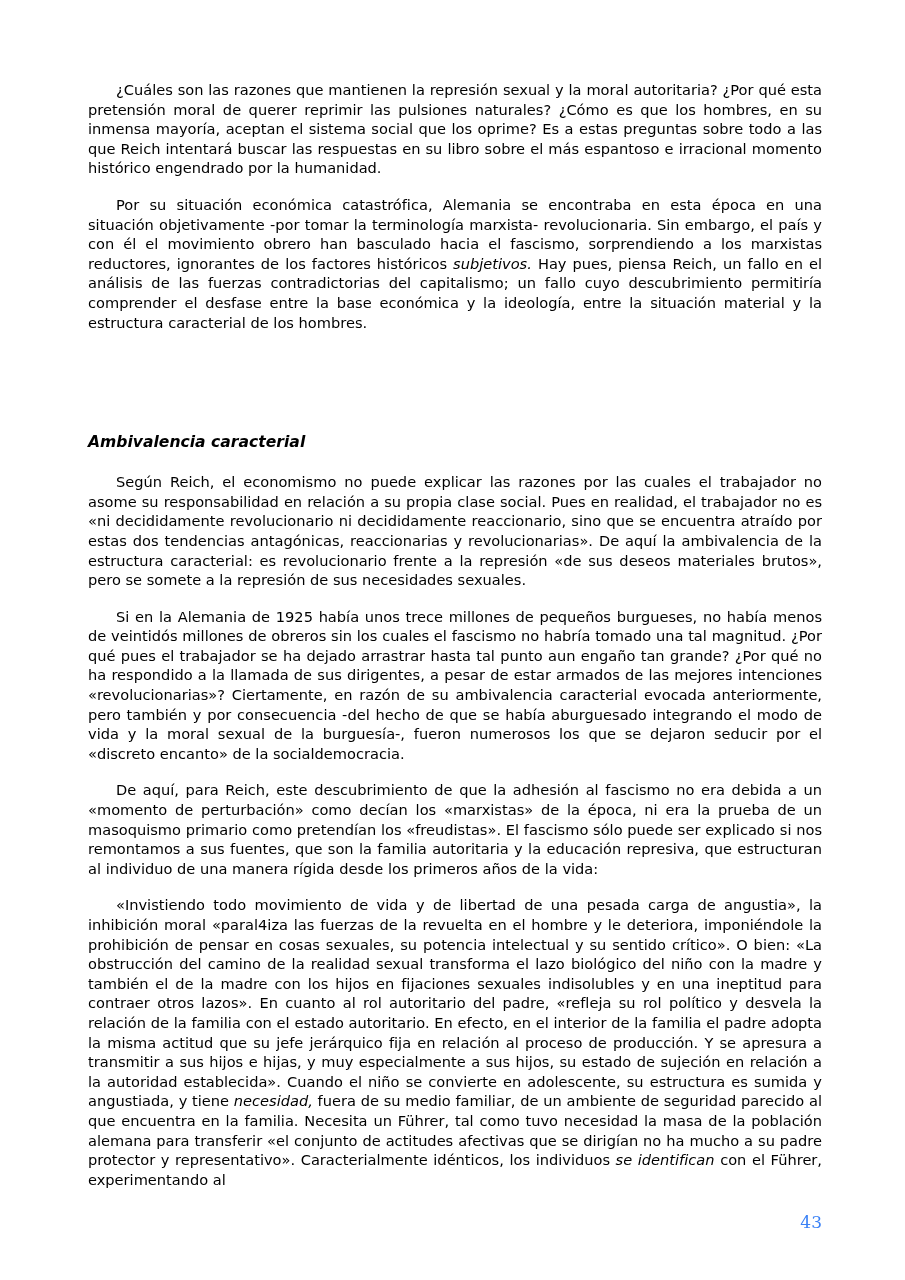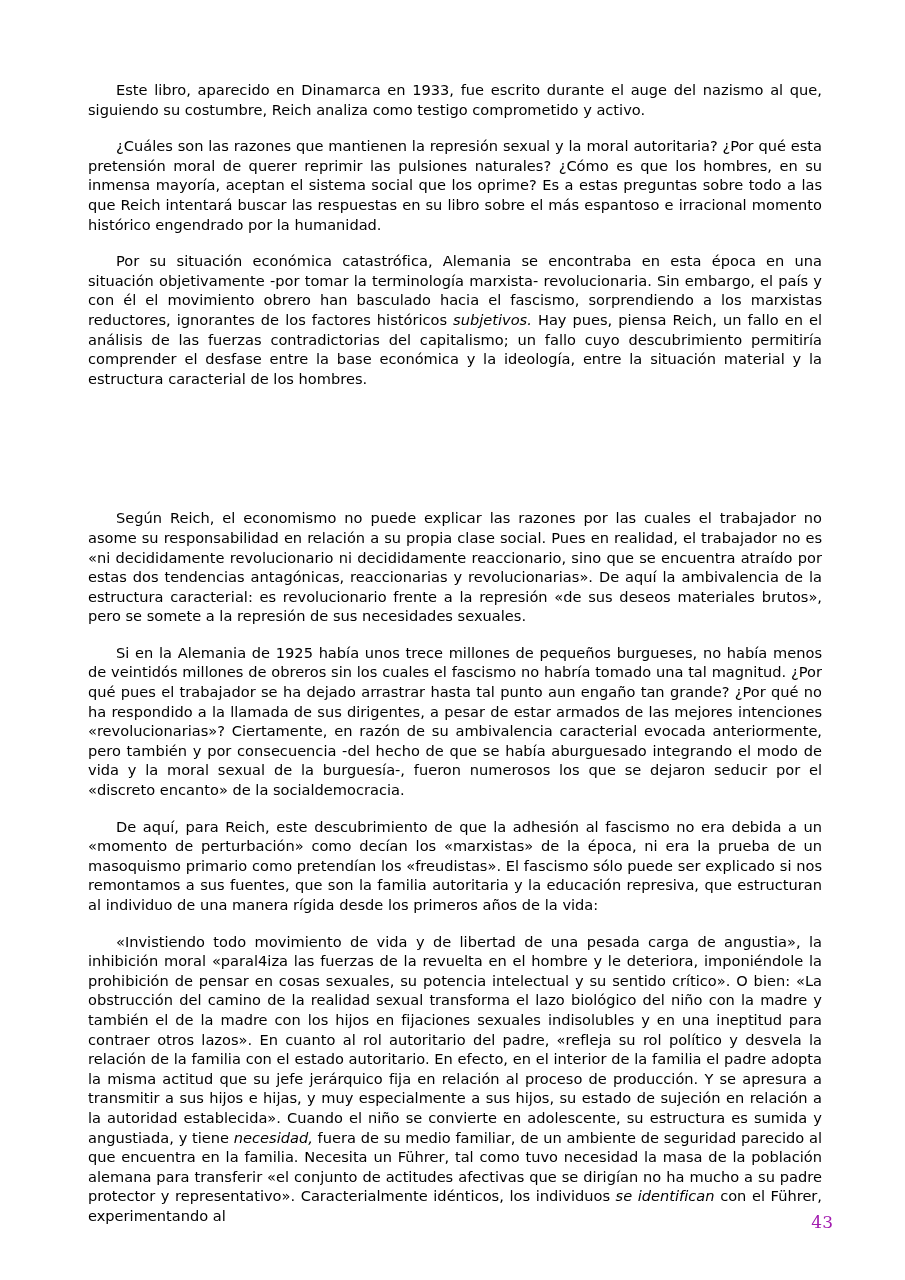--- a/index.html
+++ b/index.html
@@ -49,39 +49,39 @@
     height: 83px;
   }
   .gap-after-heading {
     height: 20px;
   }
   em.it {
     font-weight: normal;
   }
   .page-number {
     position: absolute;
-    right: 72px;
+    right: 83px;
     top: 1212px;
     font-family: "DejaVu Serif", "Liberation Serif", serif;
     font-size: 17px;
     line-height: 20px;
-    color: #a21caf;
+    color: #3b82f6;
     text-align: right;
   }
 </style>
 </head>
 <body>
 
 <div class="page">
 
   <div class="text-column" id="text-column">
-      <p class="para"><span>Este libro, aparecido en Dinamarca en 1933, fue escrito durante el auge del nazismo al que, siguiendo su costumbre, Reich analiza como testigo comprometido y activo.</span></p>
       <p class="para"><span>¿Cuáles son las razones que mantienen la represión sexual y la moral autoritaria? ¿Por qué esta pretensión moral de querer reprimir las pulsiones naturales? ¿Cómo es que los hombres, en su inmensa mayoría, aceptan el sistema social que los oprime? Es a estas preguntas sobre todo a las que Reich intentará buscar las respuestas en su libro sobre el más espantoso e irracional momento histórico engendrado por la humanidad.</span></p>
       <p class="para"><span>Por su situación económica catastrófica, Alemania se encontraba en esta época en una situación objetivamente -por tomar la terminología marxista- revolucionaria. Sin embargo, el país y con él el movimiento obrero han basculado hacia el fascismo, sorprendiendo a los marxistas reductores, ignorantes de los factores históricos </span><em class="it">subjetivos.</em><span> Hay pues, piensa Reich, un fallo en el análisis de las fuerzas contradictorias del capitalismo; un fallo cuyo descubrimiento permitiría comprender el desfase entre la base económica y la ideología, entre la situación material y la estructura caracterial de los hombres.</span></p>
       <div class="gap-before-heading"></div>
+      <h2 class="section-heading">Ambivalencia caracterial</h2>
       <div class="gap-after-heading"></div>
       <p class="para"><span>Según Reich, el economismo no puede explicar las razones por las cuales el trabajador no asome su responsabilidad en relación a su propia clase social. Pues en realidad, el trabajador no es «ni decididamente revolucionario ni decididamente reaccionario, sino que se encuentra atraído por estas dos tendencias antagónicas, reaccionarias y revolucionarias». De aquí la ambivalencia de la estructura caracterial: es revolucionario frente a la represión «de sus deseos materiales brutos», pero se somete a la represión de sus necesidades sexuales.</span></p>
       <p class="para"><span>Si en la Alemania de 1925 había unos trece millones de pequeños burgueses, no había menos de veintidós millones de obreros sin los cuales el fascismo no habría tomado una tal magnitud. ¿Por qué pues el trabajador se ha dejado arrastrar hasta tal punto aun engaño tan grande? ¿Por qué no ha respondido a la llamada de sus dirigentes, a pesar de estar armados de las mejores intenciones «revolucionarias»? Ciertamente, en razón de su ambivalencia caracterial evocada anteriormente, pero también y por consecuencia -del hecho de que se había aburguesado integrando el modo de vida y la moral sexual de la burguesía-, fueron numerosos los que se dejaron seducir por el «discreto encanto» de la socialdemocracia.</span></p>
       <p class="para"><span>De aquí, para Reich, este descubrimiento de que la adhesión al fascismo no era debida a un «momento de perturbación» como decían los «marxistas» de la época, ni era la prueba de un masoquismo primario como pretendían los «freudistas». El fascismo sólo puede ser explicado si nos remontamos a sus fuentes, que son la familia autoritaria y la educación represiva, que estructuran al individuo de una manera rígida desde los primeros años de la vida:</span></p>
       <p class="para"><span>«Invistiendo todo movimiento de vida y de libertad de una pesada carga de angustia», la inhibición moral «paral4iza las fuerzas de la revuelta en el hombre y le deteriora, imponiéndole la prohibición de pensar en cosas sexuales, su potencia intelectual y su sentido crítico». O bien: «La obstrucción del camino de la realidad sexual transforma el lazo biológico del niño con la madre y también el de la madre con los hijos en fijaciones sexuales indisolubles  y en una ineptitud para contraer otros lazos». En cuanto al rol autoritario del padre, «refleja su rol político y desvela la relación de la familia con el estado autoritario. En efecto, en el interior de la familia el padre adopta la misma actitud que su jefe jerárquico fija en relación al proceso de producción. Y se apresura a transmitir a sus hijos e hijas, y muy especialmente a sus hijos, su estado de sujeción en relación a la autoridad establecida». Cuando el niño se convierte en adolescente, su estructura es sumida y angustiada, y tiene </span><em class="it">necesidad,</em><span> fuera de su medio familiar, de un ambiente de seguridad parecido al que encuentra en la familia. Necesita un Führer, tal como tuvo necesidad la masa de la población alemana para transferir «el conjunto de actitudes afectivas que se dirigían no ha mucho a su padre protector y representativo». Caracterialmente idénticos, los individuos </span><em class="it">se identifican</em><span> con el Führer, experimentando al</span></p>
     </div>
 
   <div class="page-number">43</div>
 
 </div>

